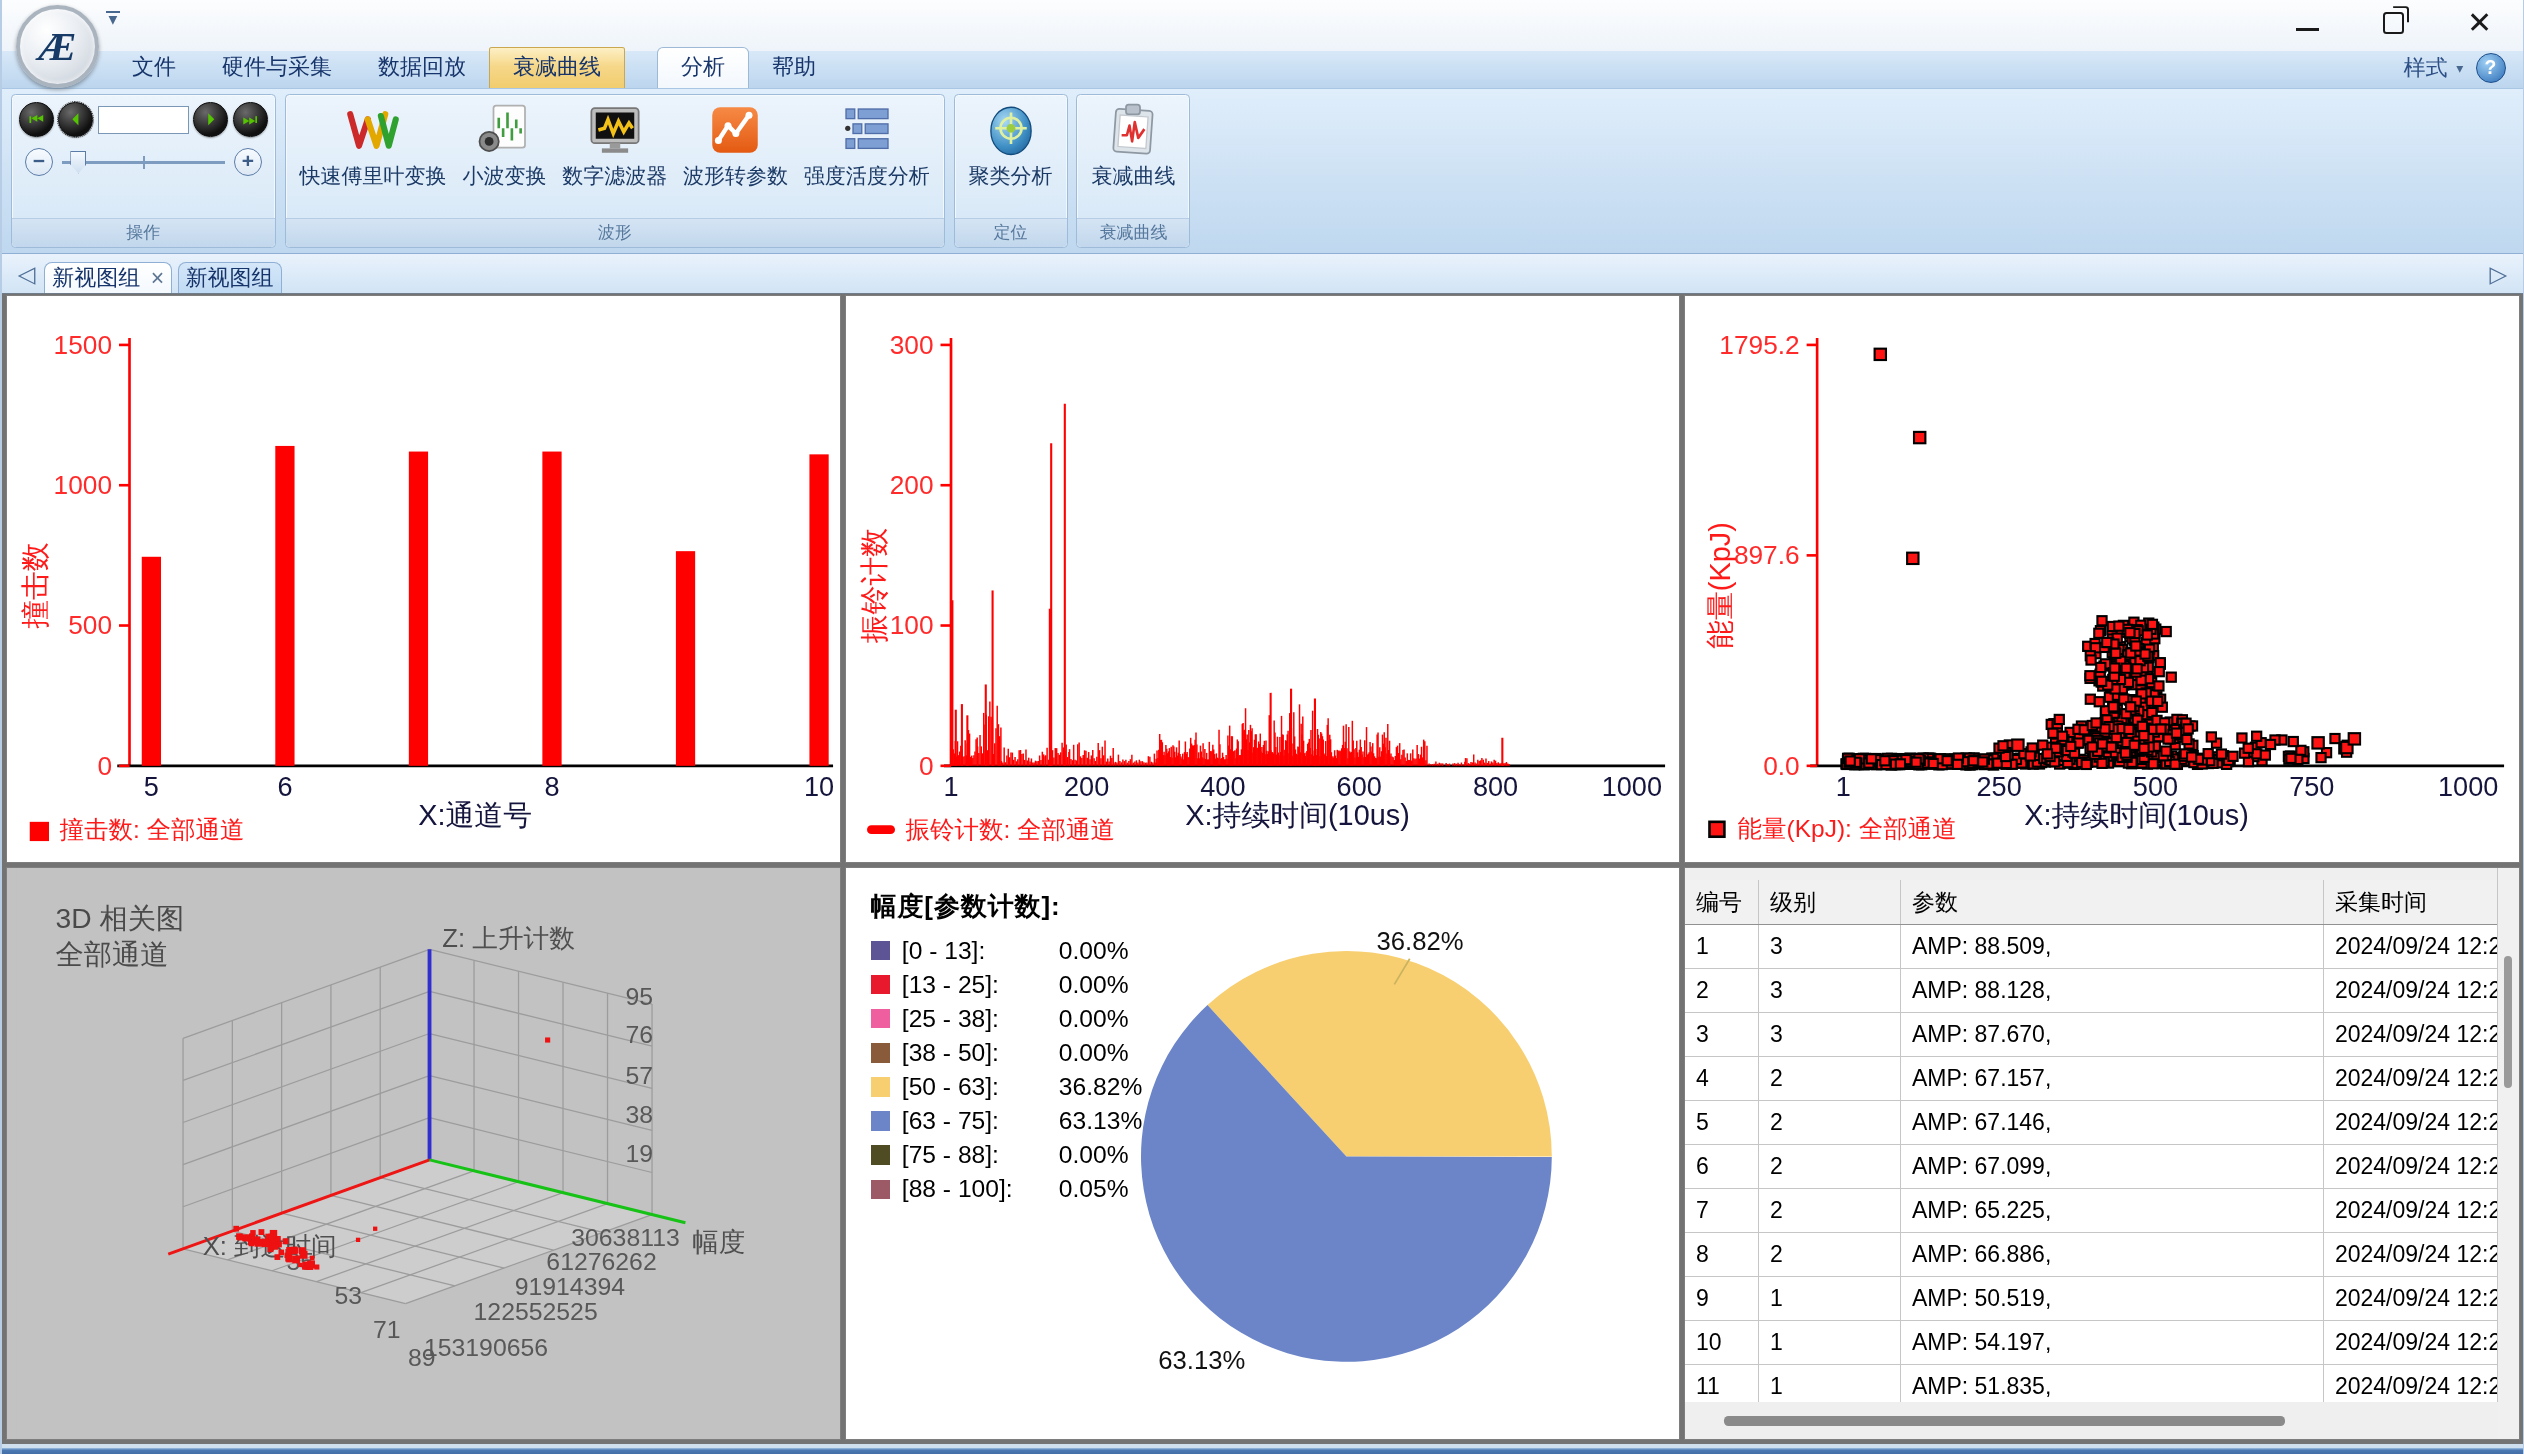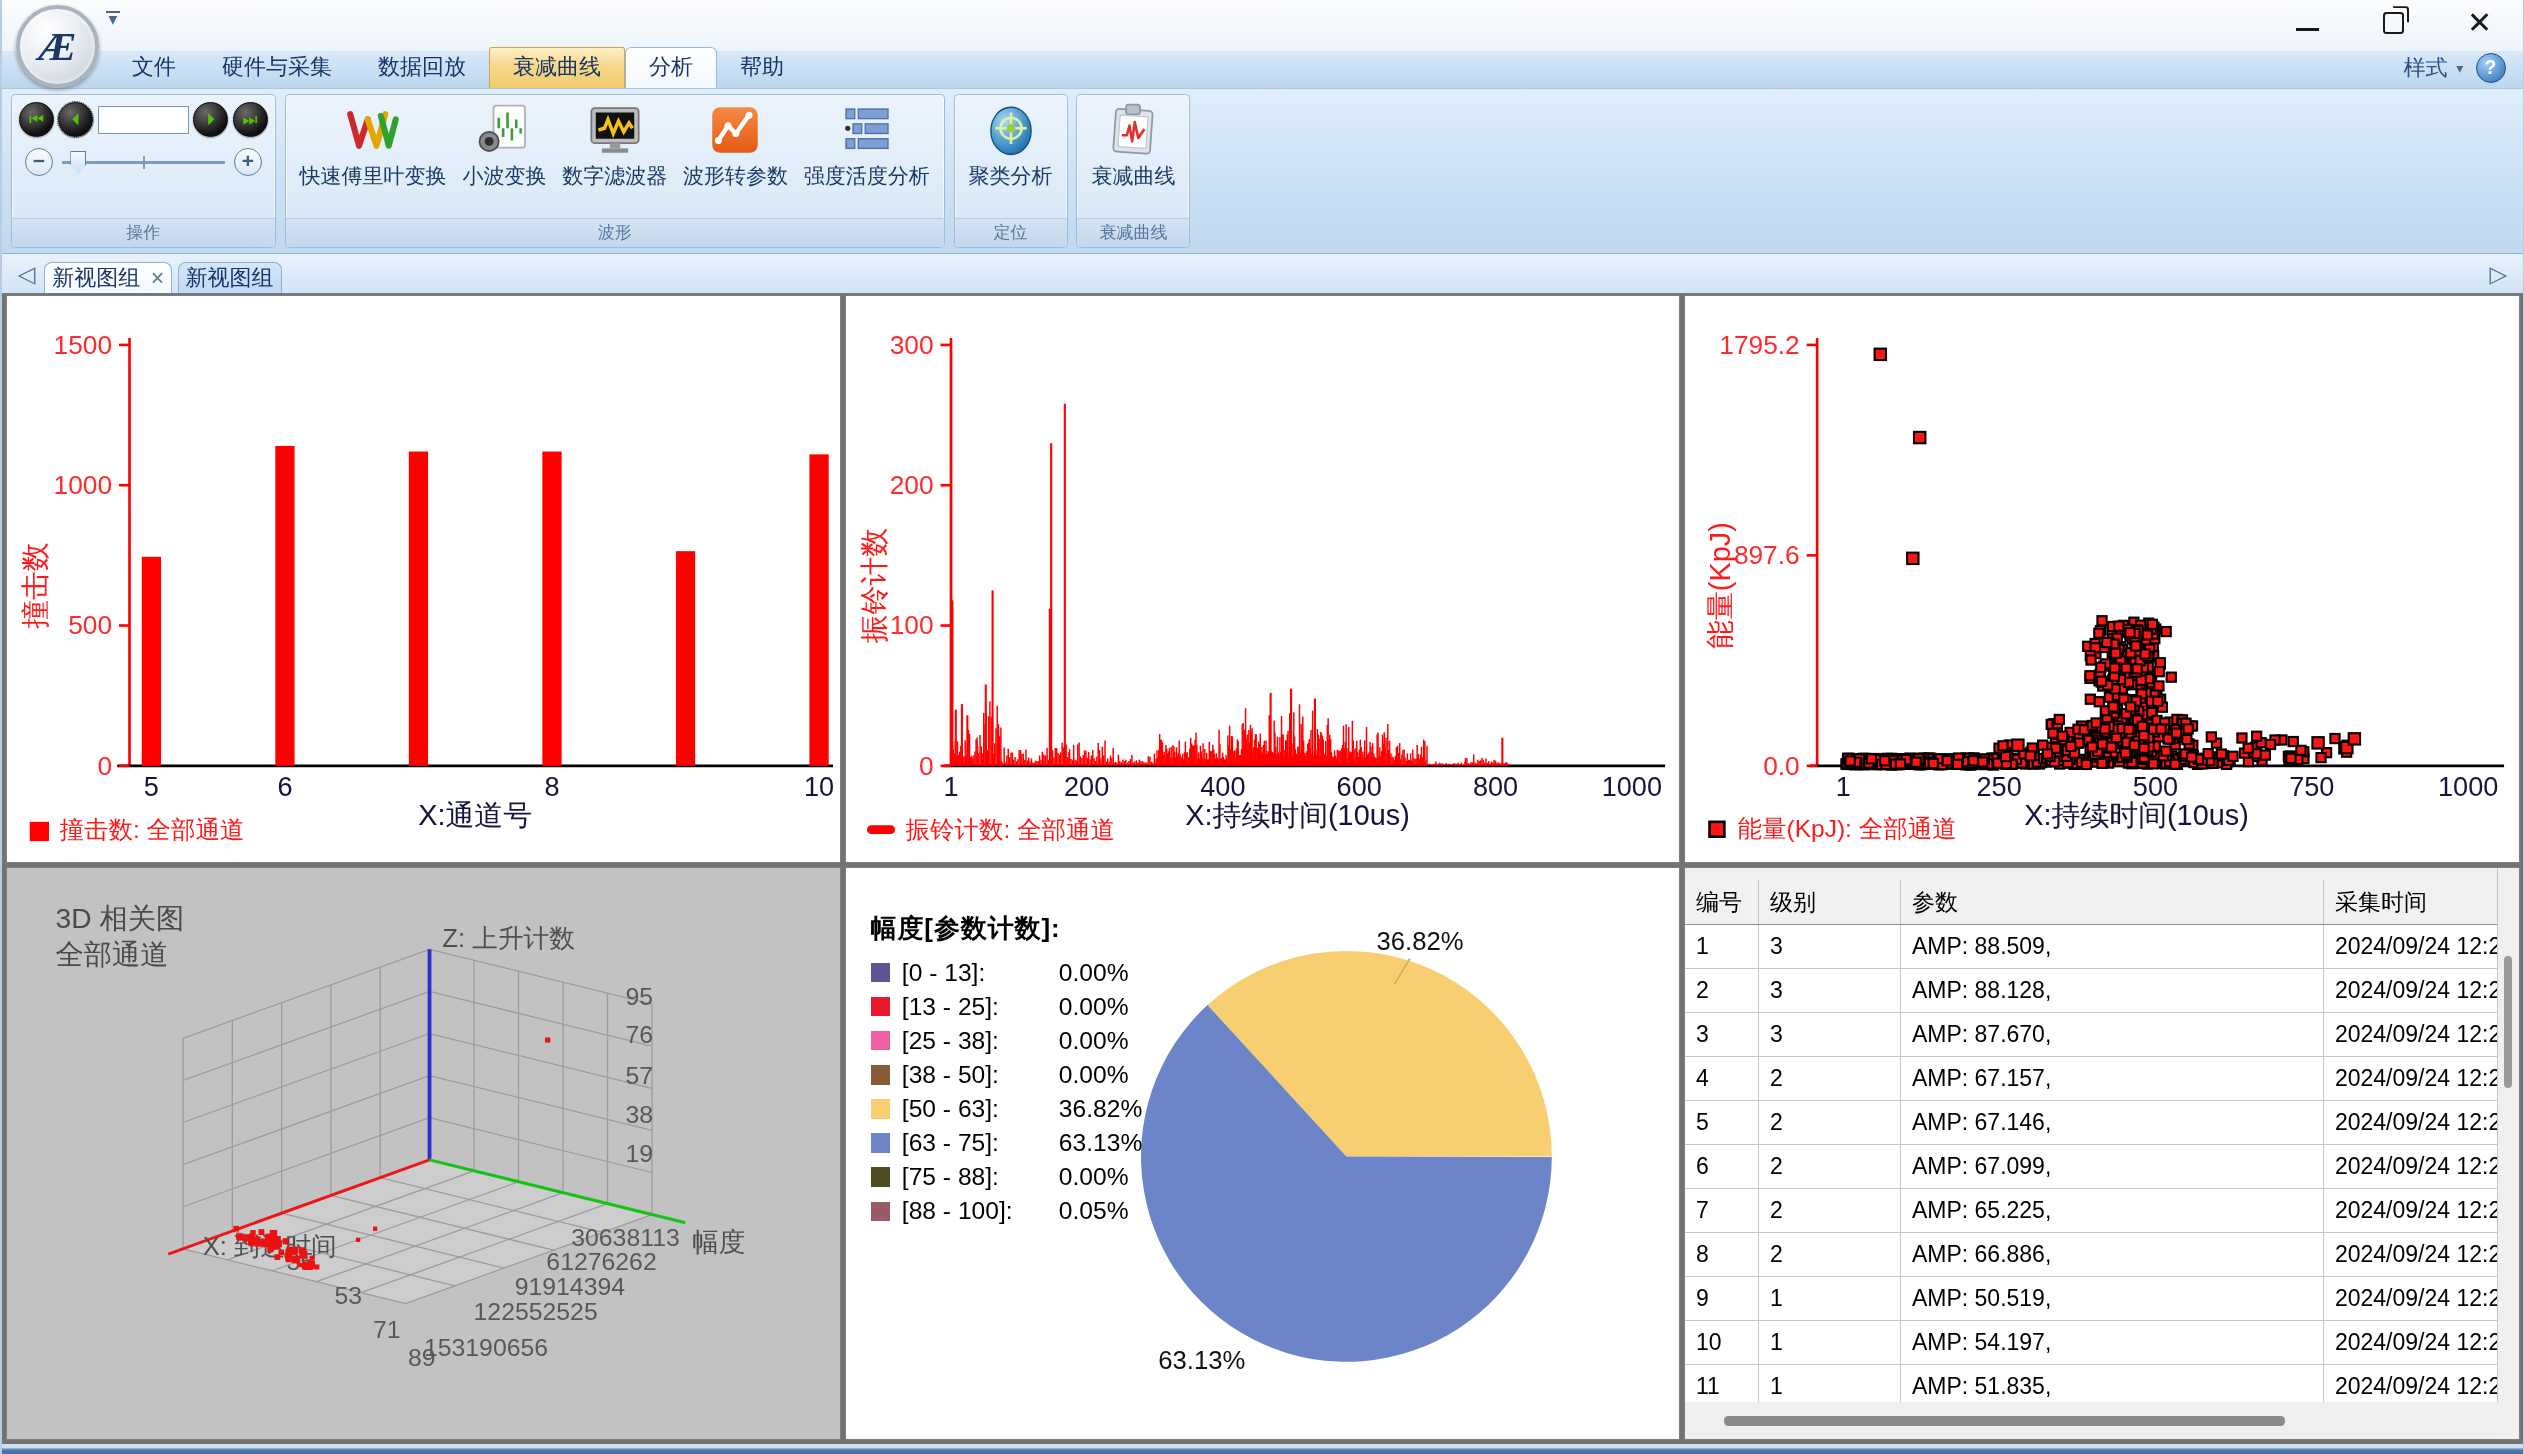--- a/index.html
+++ b/index.html
@@ -16,21 +16,21 @@
   .win-controls{position:absolute;right:26px;top:7px;display:flex;gap:51px;align-items:center;}
   .wbtn{width:35px;height:32px;display:flex;align-items:center;justify-content:center;color:#1a1a1a;}
   .glyph-min{width:23px;border-top:3.5px solid #1a1a1a;margin-top:12.3px;}
   .glyph-restore{width:17.5px;height:17.5px;border:2.6px solid #1a1a1a;border-radius:3.5px;position:relative;}
   .glyph-restore:before{content:"";position:absolute;left:4.4px;top:-8px;width:16px;height:16px;border:2.6px solid #1a1a1a;border-radius:3.5px;clip-path:polygon(20% 0,100% 0,100% 80%,75% 80%,75% 25%,20% 25%);}
   .glyph-close{font-size:30px;line-height:30px;color:#1a1a1a;}
   
   .menubar{height:37px;background:linear-gradient(#d8e8f8,#bcd6ee);display:flex;align-items:flex-end;padding-left:107px;flex:none;border-bottom:0.9px solid #a9c6e4;position:relative;}
   .mtab{padding:4.4px 23px 6.1px;font-size:22px;color:#17356b;white-space:nowrap;}
   .mtab.highlight{background:linear-gradient(#fdf0c6,#f6d88a 45%,#f2cd6e);border:0.9px solid #c9a850;border-bottom:none;border-radius:2.6px 2.6px 0 0;}
-  .mtab.active{background:linear-gradient(#ffffff,#f3f8fd);border:0.9px solid #9db9d6;border-bottom:none;border-radius:6.1px 6.1px 0 0;}
+  .mtab.active{background:linear-gradient(#ffffff,#f3f8fd);border:0.9px solid #9db9d6;border-bottom:none;border-radius:6.1px 6.1px 0 0;margin-left:32px;}
   .menu-right{margin-left:auto;display:flex;align-items:center;gap:12.3px;padding:0 17.5px 5.3px 0;}
   .style-btn{font-size:22px;color:#2d4f85;display:flex;align-items:center;gap:8.8px;}
   .style-btn .caret{font-size:14px;color:#49688f;}
   .help-btn{width:28px;height:28px;border-radius:50%;background:radial-gradient(circle at 35% 30%,#9fd0f5,#2b6cb5);color:#fff;font-weight:bold;font-size:19.3px;display:flex;align-items:center;justify-content:center;border:1.8px solid #1d4e8b;}
   
   .ribbon{height:165px;background:linear-gradient(#e0eefb,#cde1f4 55%,#bfd8ef);display:flex;gap:8.8px;padding:5.3px 8.8px;flex:none;border-bottom:0.9px solid #8fb0d4;box-sizing:border-box;}
   .rgroup{border:0.9px solid #9ebcd9;border-radius:4.4px;background:linear-gradient(#ecf4fc,#dcebf8 70%,#d2e4f5);display:flex;flex-direction:column;box-shadow:inset 0 0 0 0.9px #f6fafd;}
   .rgroup-body{flex:1;display:flex;align-items:flex-start;justify-content:center;padding:3.5px 7px 0;gap:1.8px;}
   .rgroup-label{height:28px;background:linear-gradient(#d4e4f4,#c2d7ec);color:#56789c;font-size:17px;display:flex;align-items:center;justify-content:center;border-top:0.9px solid #b6cde5;border-radius:0 0 4.4px 4.4px;}
   .rbtn{display:flex;flex-direction:column;align-items:center;gap:3.5px;padding:3.5px 7px 0;cursor:default;}
@@ -56,21 +56,21 @@
   .dtab{height:30px;display:flex;align-items:center;gap:10.5px;padding:0 7px;font-size:22px;color:#17356b;border:0.9px solid #8fb0d4;border-bottom:none;border-radius:8px 8px 0 0;background:linear-gradient(#d5e7f9,#bfdaf3);white-space:nowrap;}
   .dtab.active{background:linear-gradient(#ffffff,#f4f9fe);}
   .tclose{color:#5d7693;font-size:23px;}
   
   .main{flex:1;display:grid;grid-template-columns:1fr 1fr 1fr;grid-template-rows:568px 1fr;gap:4.4px;padding:0.9px 3.5px 3.5px;background:#737373;min-height:0;}
   .panel{background:#ffffff;border:0.9px solid #7e7e7e;position:relative;overflow:hidden;}
   .panel svg{width:100%;height:100%;display:block;}
   .panel-3d{background:#c2c2c2;}
   .panel-table{background:#efefef;}
   
-  #pie-legend{position:absolute;left:24.6px;top:43px;z-index:5;}
+  #pie-legend{position:absolute;left:24.6px;top:21px;z-index:5;}
   #pie-legend .pl-title{font-size:26px;font-weight:bold;color:#000;margin-bottom:12.3px;letter-spacing:0.9px;}
   .pl-item{display:flex;align-items:center;gap:12px;margin-bottom:6.1px;font-size:24.6px;color:#000;}
   .pl-swatch{width:19.3px;height:19.3px;flex:none;}
   .pl-range{min-width:145px;}
   
   #data-table{position:absolute;left:0;top:12px;right:21px;}
   .trow{display:grid;grid-template-columns:74px 142px 423px 1fr;border-bottom:0.9px solid #c6c6c6;background:#fff;}
   .trow.thead{background:#f1f1f1;border-bottom:1.8px solid #919191;}
   .tcell{font-size:23px;color:#000;padding:0 0 0 10.5px;height:43px;display:flex;align-items:center;border-right:0.9px solid #c6c6c6;white-space:nowrap;overflow:hidden;}
   .trow.thead .tcell{height:44px;}

